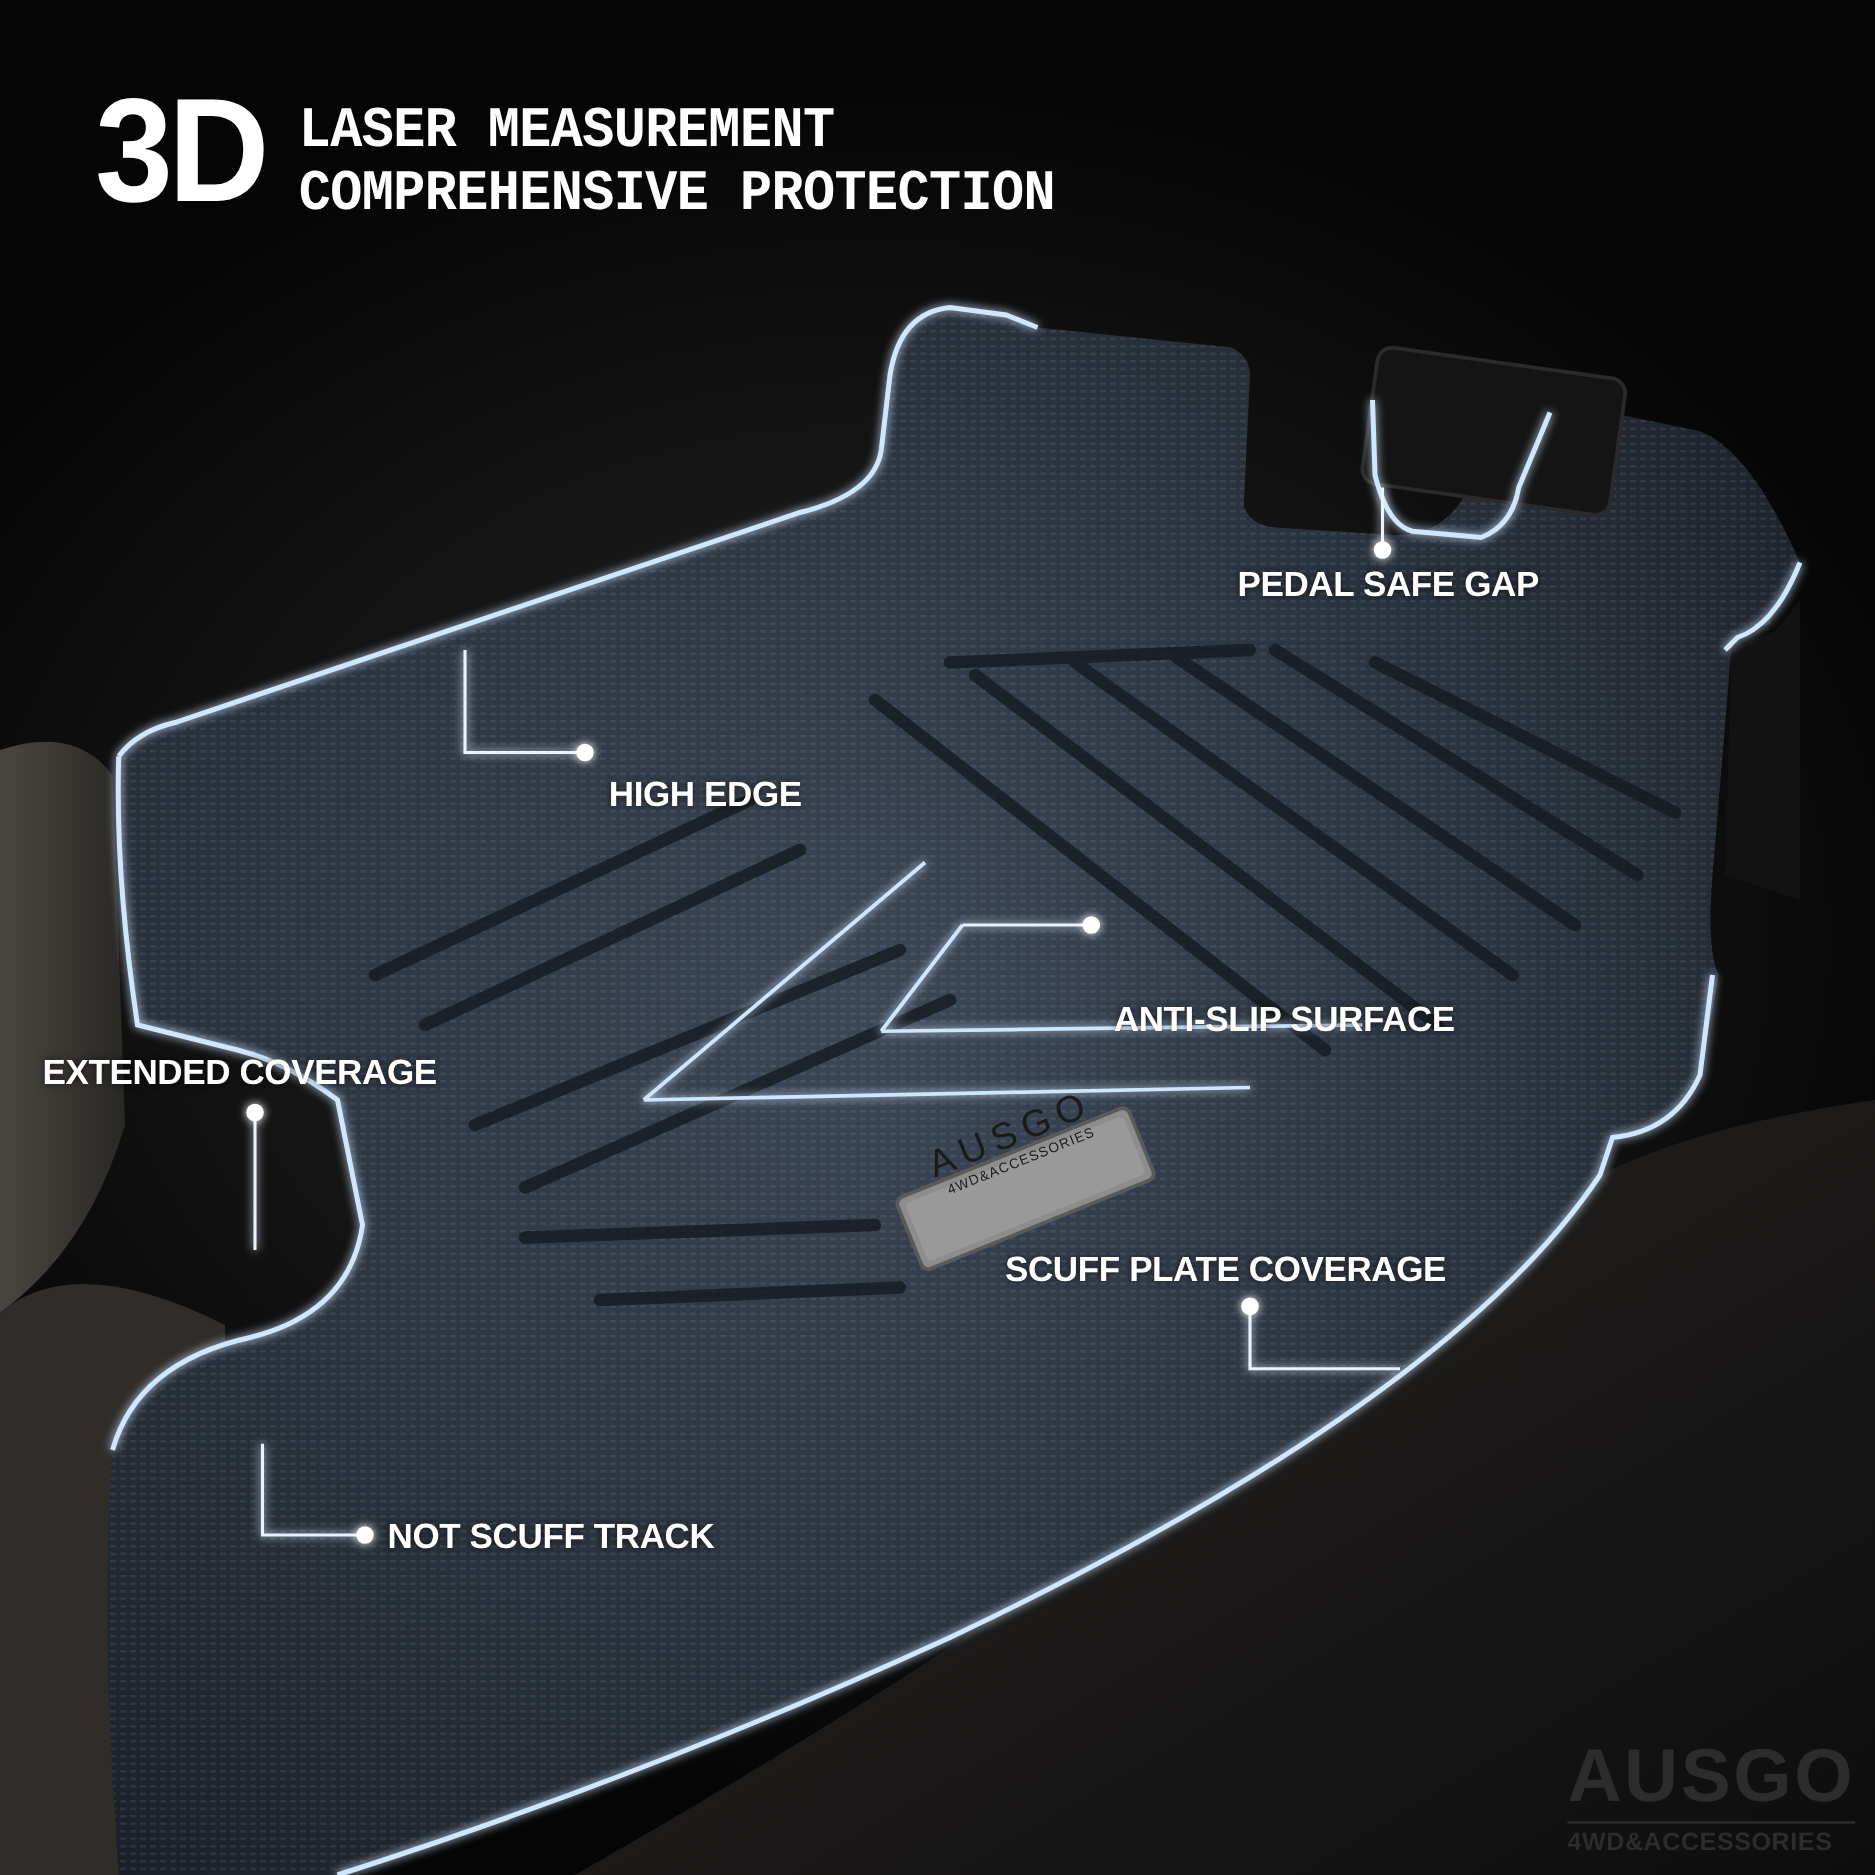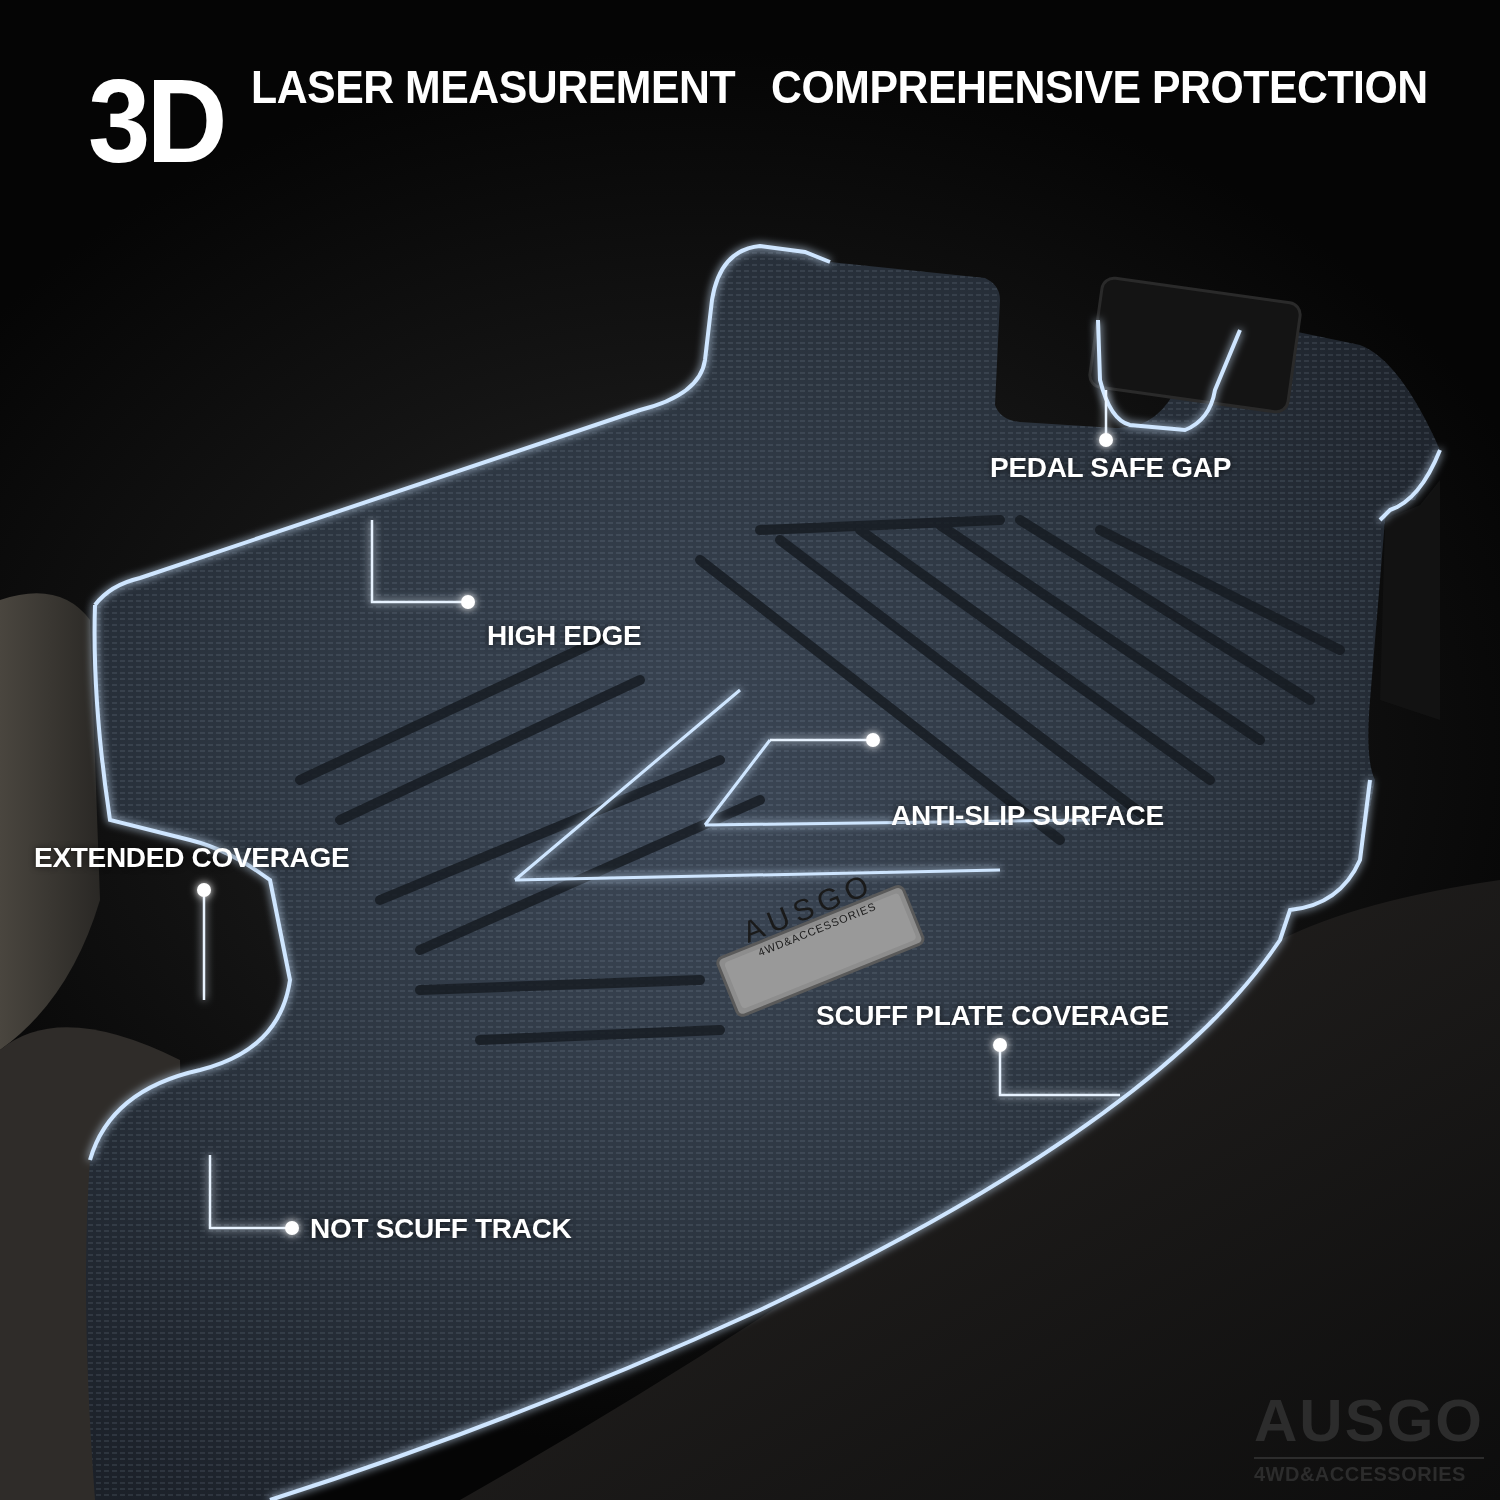--- a/index.html
+++ b/index.html
@@ -3,23 +3,23 @@
 <meta charset="utf-8">
 <style>
   html, body { margin: 0; padding: 0; background: #000; }
   #canvas {
     position: relative; width: 1500px; height: 1500px; overflow: hidden;
     background:
       radial-gradient(ellipse 900px 700px at 700px 750px, #2a2a2a 0%, #141414 55%, #050505 100%);
     font-family: "Liberation Sans", sans-serif;
   }
   #scene { position: absolute; left: 0; top: 0; }
-  .headline { position: absolute; left: 88px; top: 62px; display: flex; align-items: flex-start; color: #fff; }
+  .headline { position: absolute; left: 76px; top: 62px; display: flex; align-items: flex-end; color: #fff; }
   .big3d { font-size: 118px; font-weight: 700; letter-spacing: -4px; line-height: 1; margin-right: 20px; transform: scaleX(0.95); transform-origin: left center; }
-  .sub { display: flex; flex-direction: row; }
+  .sub { display: flex; flex-direction: column; font-family: Liberation Mono, monospace; }
   .sub span { font-size: 46px; font-weight: 700; line-height: 50px; letter-spacing: -0.5px; transform: scaleX(0.93); transform-origin: left center; white-space: nowrap; }
   .label {
     position: absolute; color: #fff; font-weight: 700; font-size: 28px; white-space: nowrap;
     letter-spacing: -0.3px; text-shadow: 0 0 6px rgba(0,0,0,0.6);
   }
   .logo-wm { position: absolute; right: 16px; bottom: 14px; text-align: left; color: #2c2c2c; }
   .logo-wm .word { font-size: 60px; font-weight: 700; letter-spacing: 2px; line-height: 60px; display: block; }
   .logo-wm .rule { height: 2px; background: #2c2c2c; margin: 6px 0 4px; }
   .logo-wm .sub2 { font-size: 20px; font-weight: 700; letter-spacing: 0.5px; display: block; }
   .badge-text { position: absolute; left: 738px; top: 918px; transform: rotate(-22deg); transform-origin: left top; color: #1a1a1a; text-align: center; }
@@ -135,21 +135,21 @@
     <div class="sub">
       <span>LASER MEASUREMENT</span>
       <span>COMPREHENSIVE PROTECTION</span>
     </div>
   </div>
 
   <div class="label" style="left:990px; top:452px;">PEDAL SAFE GAP</div>
   <div class="label" style="left:487px; top:588px;margin-top:32px;">HIGH EDGE</div>
   <div class="label" style="left:891px; top:752px;margin-top:48px;">ANTI-SLIP SURFACE</div>
   <div class="label" style="left:34px; top:842px;">EXTENDED COVERAGE</div>
-  <div class="label" style="left:804px; top:1000px;margin-left:12px;">SCUFF PLATE COVERAGE</div>
+  <div class="label" style="left:804px; top:1000px;">SCUFF PLATE COVERAGE</div>
   <div class="label" style="left:310px; top:1213px;">NOT SCUFF TRACK</div>
 
   <div class="logo-wm">
     <span class="word">AUSGO</span>
     <div class="rule"></div>
     <span class="sub2">4WD&amp;ACCESSORIES</span>
   </div>
 </div>
 
 </body></html>

